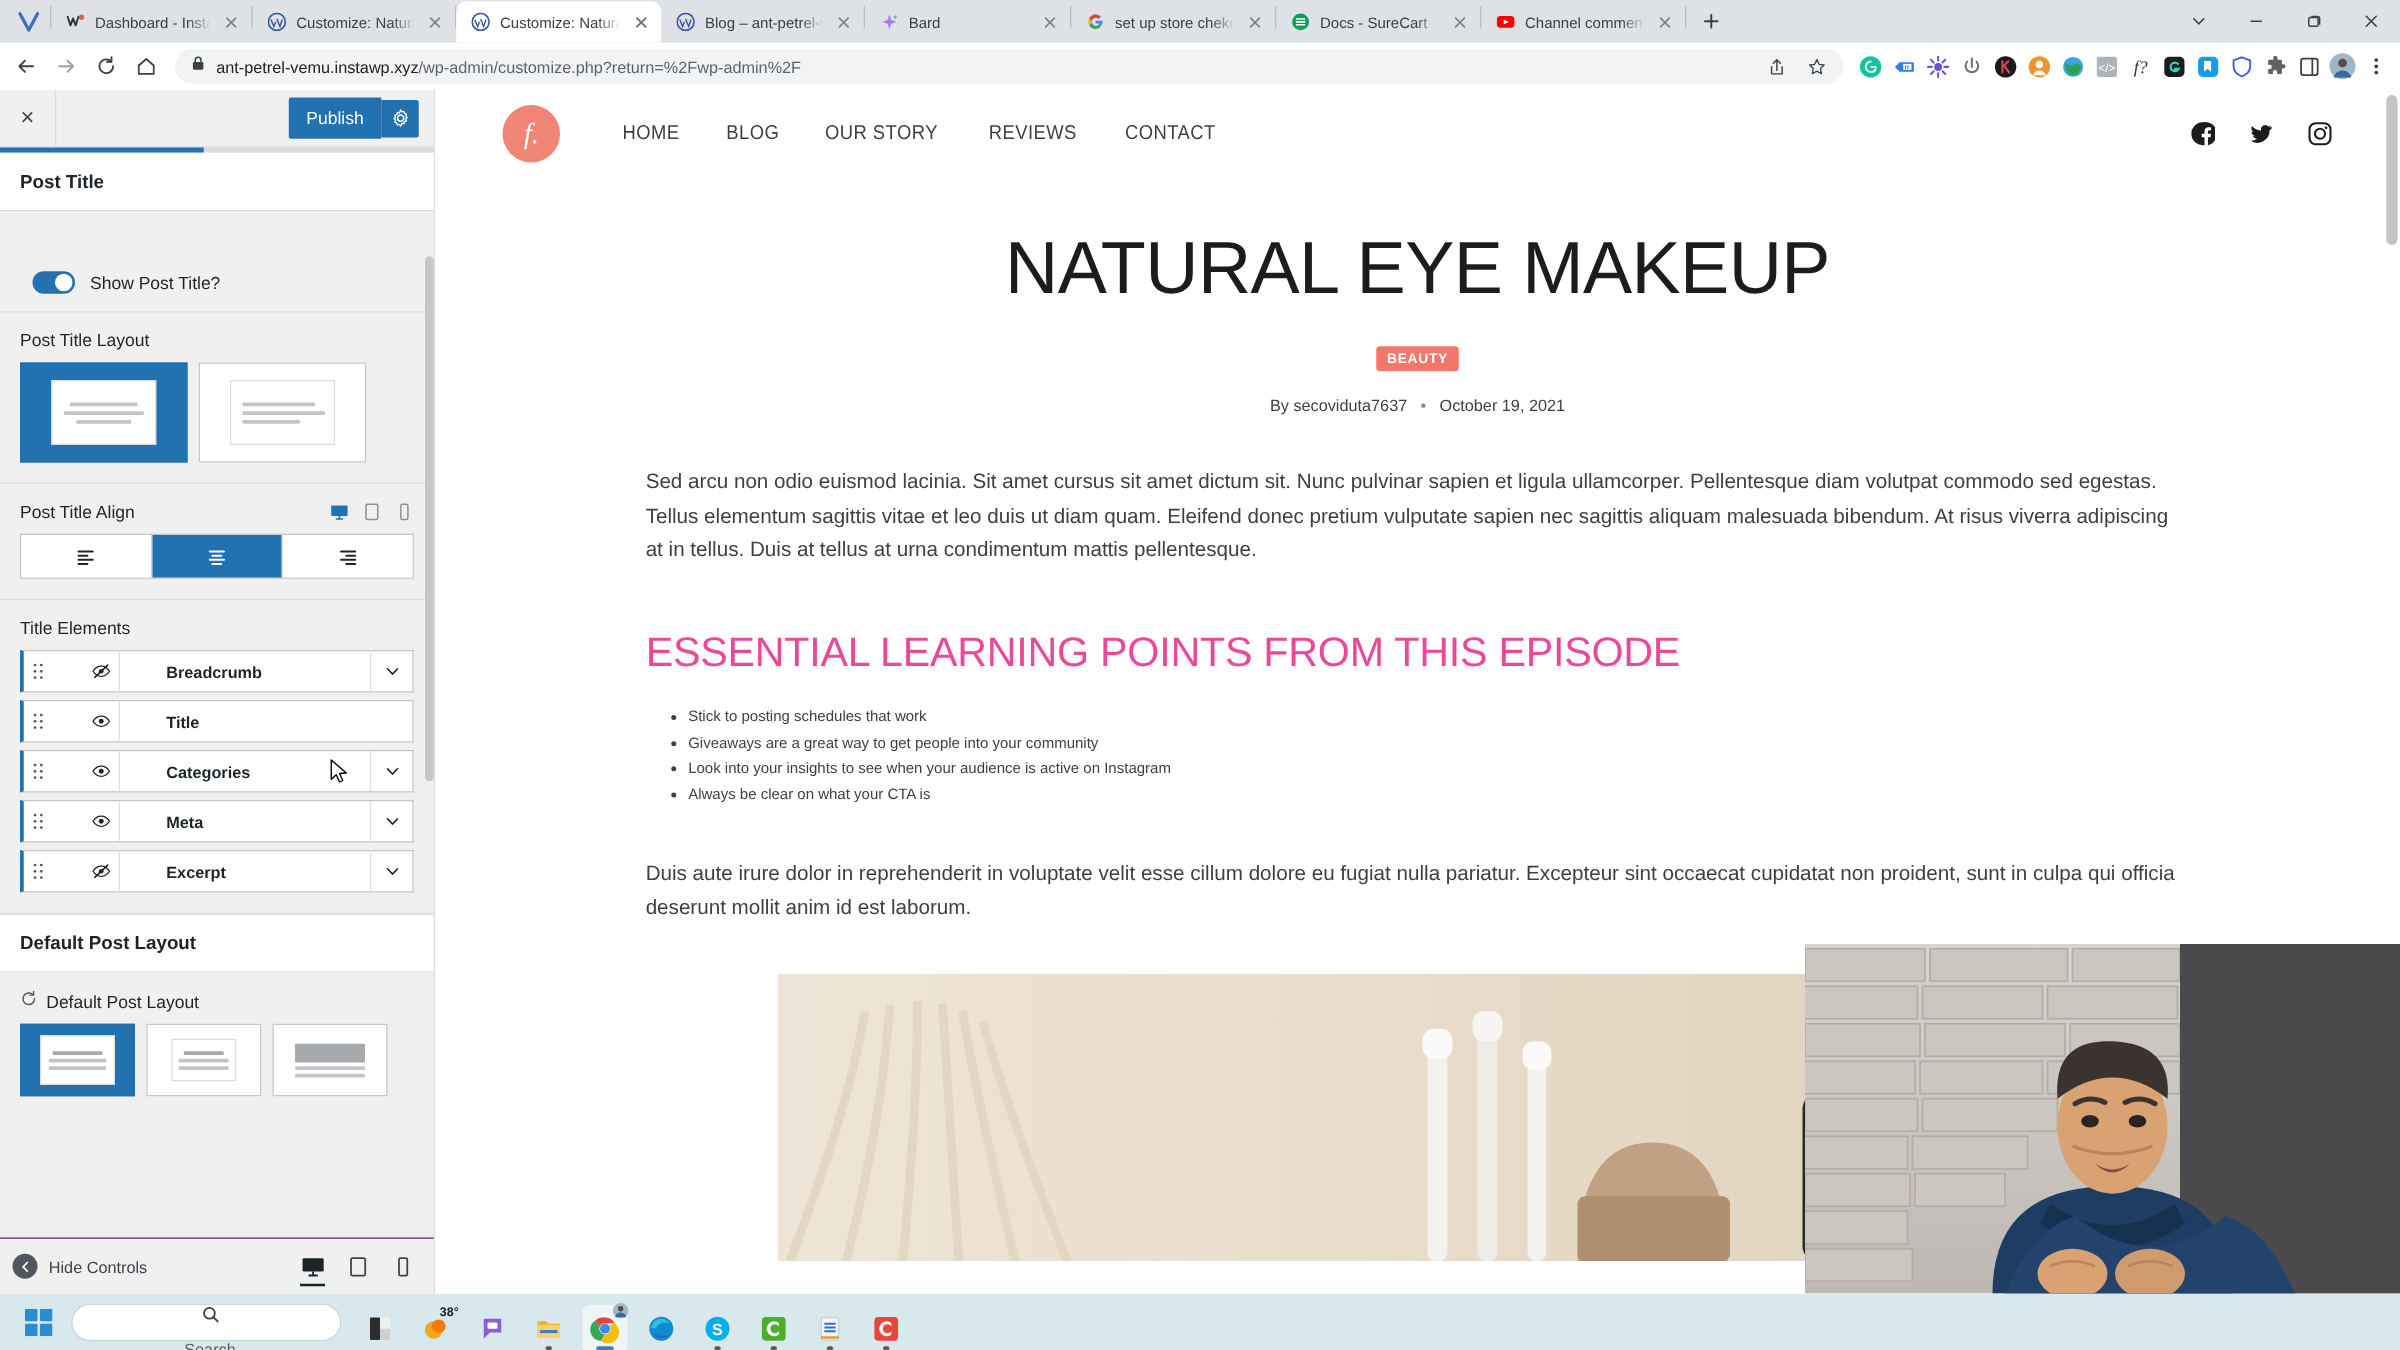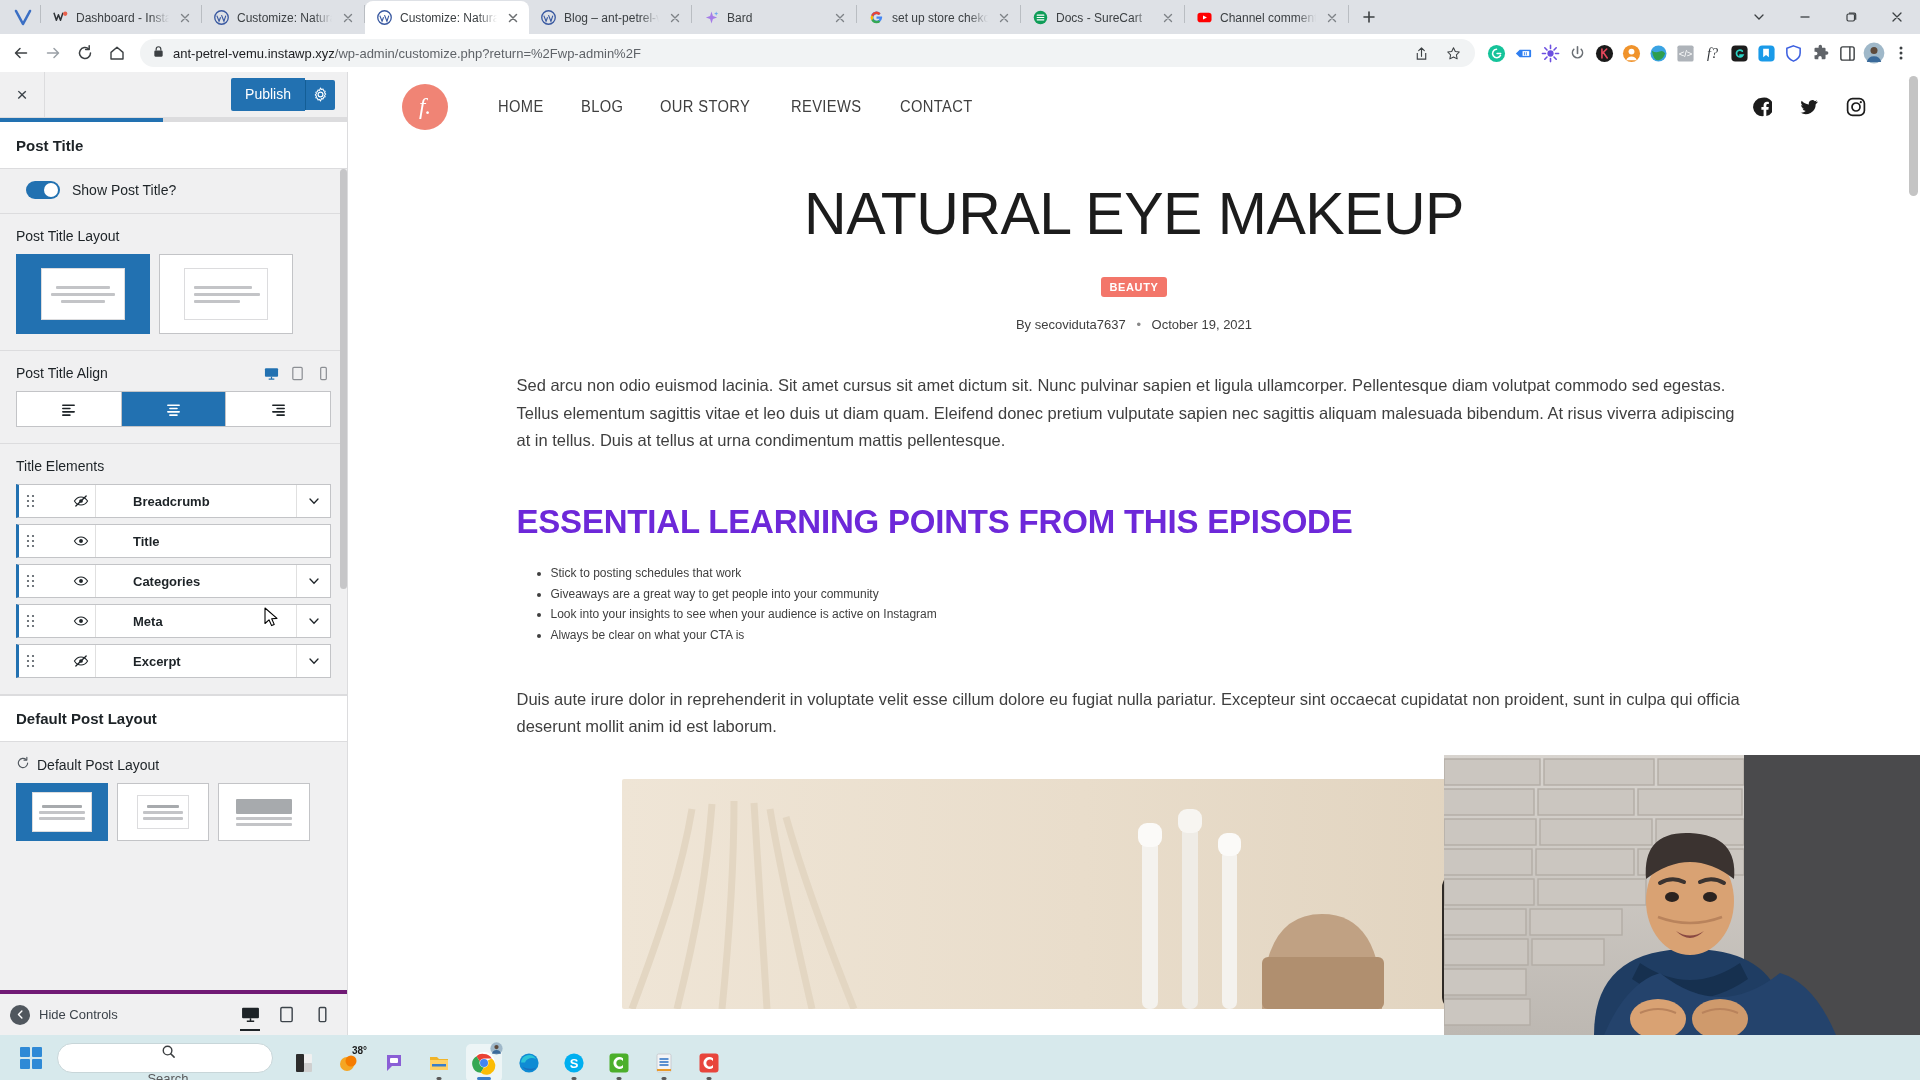--- a/index.html
+++ b/index.html
@@ -70,21 +70,21 @@
   }
   .gear-btn { background: #2271b1; border-left: 1px solid #135e96; width: 30px; height: 30px;
     display: flex; align-items: center; justify-content: center; border-radius: 0 2px 2px 0; }
 
   .cz-progress { height: 4px; background: #dcdcde; position: relative; }
   .cz-progress > i { position: absolute; left: 0; top: 0; height: 4px; width: 47%; background: #2271b1; }
 
   .cz-title { height: 47px; background: #fff; border-bottom: 1px solid #dcdcde; display: flex; align-items: center; padding: 0 16px; }
   .cz-title span { font-size: 15px; font-weight: bold; color: #1d2327; }
 
-  .cz-body { flex: 1 1 auto; overflow: hidden; position: relative; }
+  .cz-body { flex: 1 1 auto; overflow: hidden; position: relative; margin-top: 36px; }
   .cz-scroll { position: absolute; inset: 0; padding-bottom: 10px; }
   .cz-scrollbar { position: absolute; right: 0; top: 0; width: 7px; height: 420px; background: #c6c6c8; border-radius: 4px; }
 
   .ctl { padding: 14px 16px 16px 16px; border-bottom: 1px solid #dcdcde; }
   .ctl-label { font-size: 14px; color: #1d2327; margin-bottom: 10px; }
 
   .toggle-row { display: flex; align-items: center; gap: 12px; padding: 12px 0 14px 10px; }
   .switch { width: 34px; height: 18px; border-radius: 9px; background: #2271b1; position: relative; flex: 0 0 34px; }
   .switch i { position: absolute; width: 14px; height: 14px; background: #fff; border-radius: 50%; top: 2px; right: 2px; }
   .toggle-row span { font-size: 14px; color: #1d2327; }
@@ -113,21 +113,21 @@
 
   .sect-head { height: 47px; background: #fff; border-top: 1px solid #dcdcde; border-bottom: 1px solid #dcdcde; display: flex; align-items: center; padding: 0 16px; }
   .sect-head span { font-size: 15px; font-weight: bold; color: #1d2327; }
   .reset-row { display: flex; align-items: center; gap: 7px; margin-bottom: 10px; }
   .reset-row span { font-size: 14px; color: #1d2327; }
   .dpl-row { display: flex; gap: 9px; }
   .dpl-card { width: 92px; height: 58px; border: 1px solid #c3c4c7; background: #fff; display: flex; align-items: center; justify-content: center; }
   .dpl-card.sel { background: #2271b1; border-color: #2271b1; }
 
   .cz-foot {
-    height: 45px; background: #f0f0f1; border-top: 4px solid #701a75;
+    height: 45px; background: #f0f0f1; border-top: 1px solid #701a75;
     display: flex; align-items: center; justify-content: space-between; padding: 0 14px 0 10px;
     position: absolute; bottom: 0; left: 0; right: 0;
   }
   .hide-ctrl { display: flex; align-items: center; gap: 9px; font-size: 13px; color: #3c434a; }
   .circ { width: 20px; height: 20px; border-radius: 50%; background: #50575e; display: flex; align-items: center; justify-content: center; }
   .foot-devs { display: flex; gap: 14px; align-items: flex-end; }
   .foot-dev { width: 22px; height: 28px; display: flex; align-items: center; justify-content: center; position: relative; }
   .foot-dev.act::after { content: ""; position: absolute; bottom: -2px; left: 1px; right: 1px; height: 2px; background: #1d2327; }
 
   
@@ -141,21 +141,21 @@
 
   .post { padding: 28px 0 0 0; }
   .post h1 { text-align: center; font-size: 59px; font-weight: 400; letter-spacing: -0.5px; color: #1c1c1c; line-height: 1.1; margin-top: 12px; }
   .cat-wrap { text-align: center; margin-top: 30px; }
   .cat { display: inline-block; background: #f3766a; color: #fff; font-size: 11px; font-weight: bold; letter-spacing: .6px; padding: 4px 9px; border-radius: 3px; }
   .meta { text-align: center; margin-top: 20px; font-size: 13px; color: #3f3f3f; }
   .meta .dot { margin: 0 7px; color: #888; }
 
   .article { width: 1235px; margin: 0 auto; padding: 0 0 0 0; }
   .article p { font-size: 16.5px; line-height: 1.68; color: #3f3f3f; margin-top: 40px; }
-  .article h2 { font-size: 33px; font-weight: bold; color: #6d28d9; margin-top: 48px; letter-spacing: -.2px; }
+  .article h2 { font-size: 33px; font-weight: normal; color: #ec4899; margin-top: 48px; letter-spacing: -.2px; }
   .article ul { margin: 22px 0 0 34px; }
   .article li { font-size: 12px; line-height: 1.72; color: #3f3f3f; list-style: disc; }
   .hero-img { width: 1024px; margin: 38px auto 0 auto; height: 230px; border-radius: 2px; overflow: hidden; position: relative; }
 
   .preview-scrollbar { position: absolute; right: 2px; top: 4px; width: 9px; height: 120px; background: #c4c4c4; border-radius: 5px; }
 
   
   .webcam { position: absolute; right: 0; bottom: 0; width: 476px; height: 280px; overflow: hidden; }
 
   

